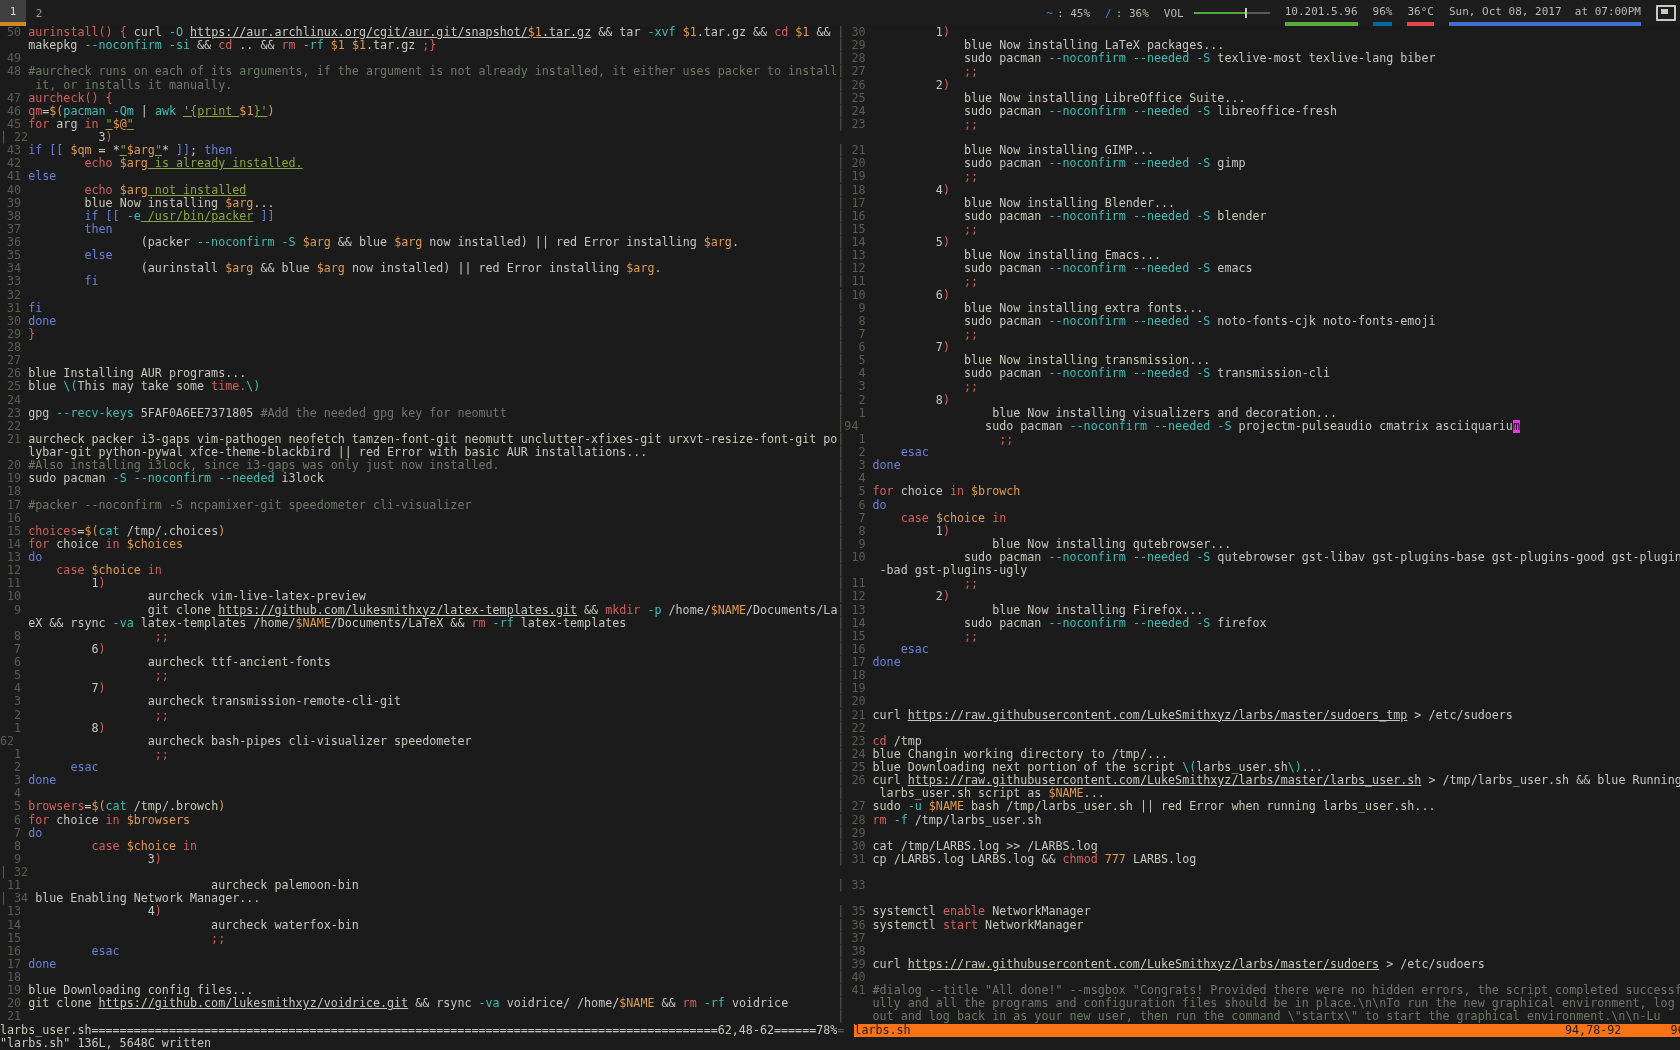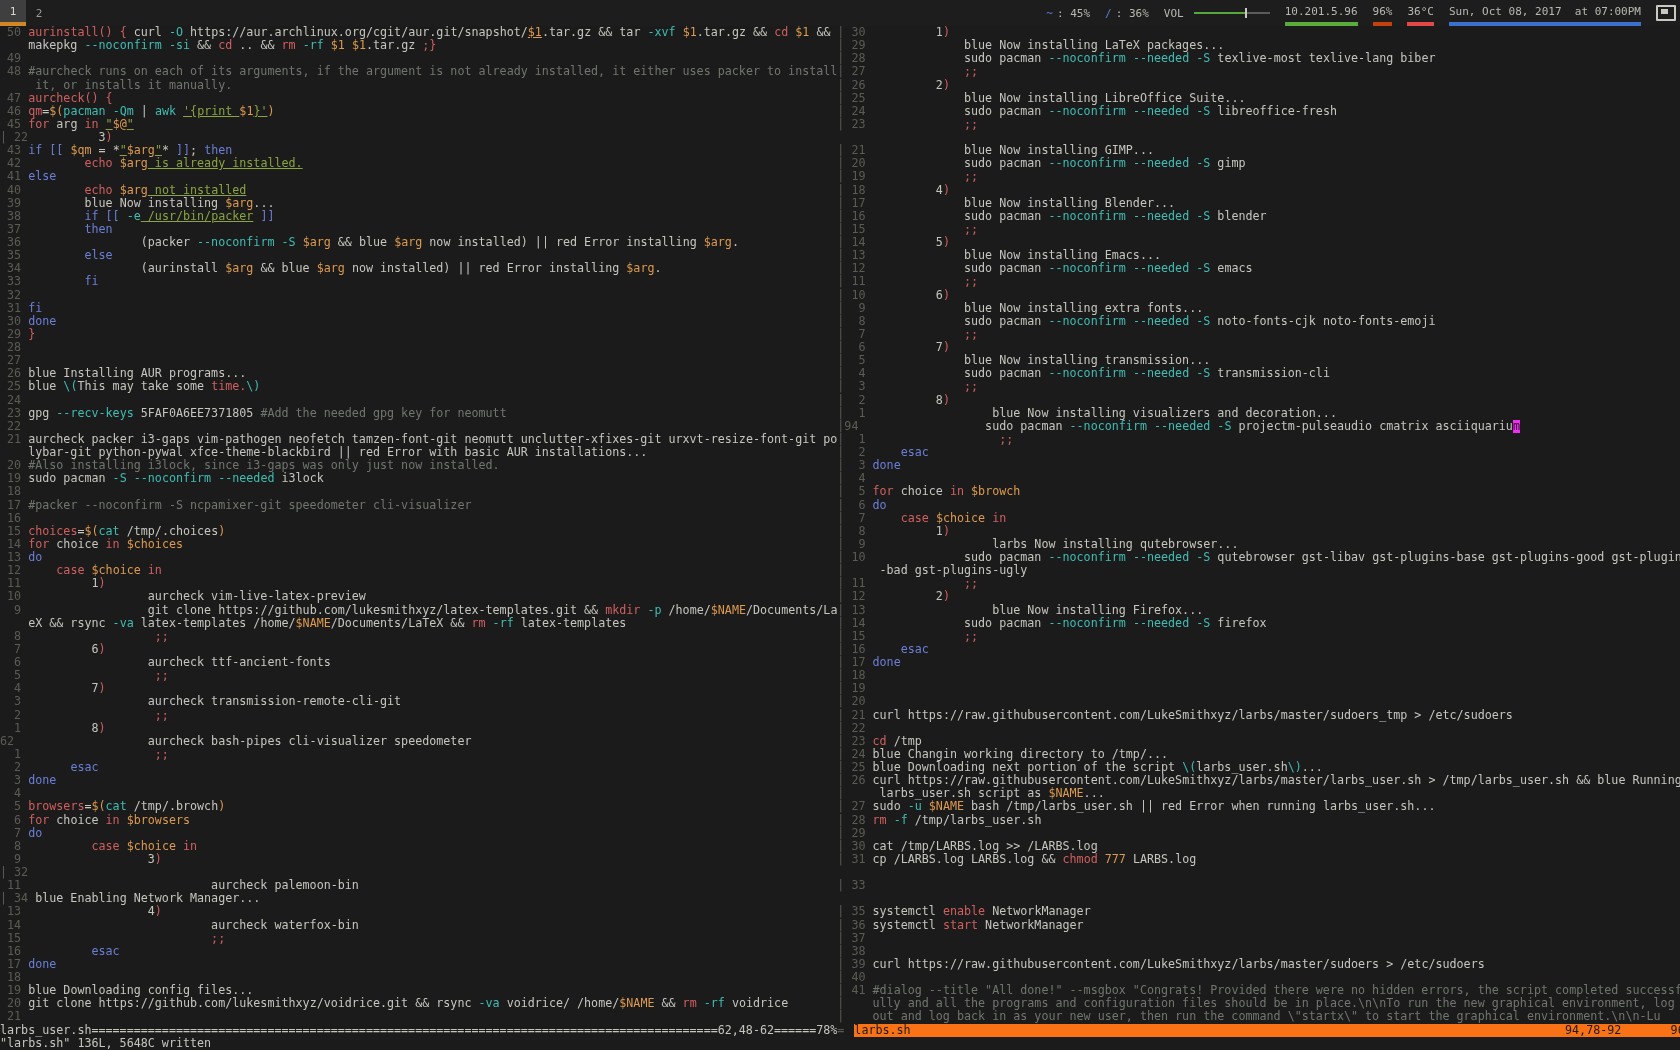--- a/index.html
+++ b/index.html
@@ -5,38 +5,38 @@
   html,body{margin:0;padding:0;background:#151515;}
   body{width:1680px;height:1050px;overflow:hidden;font-family:"DejaVu Sans Mono",monospace;}
   
   .topbar{height:26px;background:#1d1d1d;display:flex;align-items:stretch;font-size:11px;color:#b9b9b1;box-sizing:border-box;}
   .ws{width:26px;display:flex;align-items:center;justify-content:center;box-sizing:border-box;color:#9a9a92;cursor:default;}
   .ws.active{background:#3f3f3f;border-bottom:4px solid #d08825;color:#d8d8d0;}
   .tb-right{margin-left:auto;display:flex;align-items:stretch;gap:15px;padding-right:4px;}
   .tb-item{display:flex;align-items:center;gap:4px;box-sizing:border-box;white-space:pre;}
   .tb-accent{color:#4f7fd9;}
   .ul-green{border-bottom:4px solid #5aab3c;}
-  .ul-orange{border-bottom:4px solid #c2410c;}
+  .ul-orange{border-bottom:4px solid #0369a1;}
   .ul-red{border-bottom:4px solid #e24848;align-items:center;}
   .ul-blue{border-bottom:4px solid #3c70cc;}
   .vol-slider{width:76px;height:2px;background:#5a5a5a;position:relative;margin-left:6px;}
   .vol-fill{position:absolute;left:0;top:0;height:2px;background:#55a93a;}
   .vol-handle{position:absolute;top:-4px;width:2px;height:10px;background:#c9c9c1;}
   .mon-icon{width:16px;height:12px;border:2px solid #c9c9c1;border-radius:1px;position:relative;background:#1d1d1d;}
   .mon-icon::after{content:"";position:absolute;left:3px;top:2px;width:7px;height:5px;background:#c9c9c1;}
   
   .editor{background:#1b1b1b;font-size:11.7px;line-height:13.128px;color:#c6c6bf;}
   .row{display:flex;height:13.128px;overflow:hidden;white-space:pre;}
   .lc{width:119ch;flex:none;overflow:hidden;}
   .dv{width:1ch;flex:none;color:#5c5c54;overflow:hidden;}
   .rc{flex:1;overflow:hidden;}
   .seg-f{color:#c6c6bf;} .seg-r{color:#d15f5f;} .seg-b{color:#6b7fd7;}
   .seg-t{color:#3ebdb4;} .seg-o{color:#de9a4e;} .seg-g{color:#8aa441;text-decoration:underline;}
   .seg-c{color:#70766e;} .seg-n{color:#5c5c54;}
-  .seg-u{color:#c6c6bf;}
+  .seg-u{color:#c6c6bf;text-decoration:underline;}
   .seg-uo{color:#de9a4e;text-decoration:underline;}
   .seg-m{color:#2a002a;background:#f12ef1;}
   .status-active{background:#f97316;color:#1b1b1b;margin-left:10px;}
   .cmdline{height:13.128px;white-space:pre;overflow:hidden;}
 </style>
 </head>
 <body>
 
 <div class="topbar">
   <div class="ws active">
@@ -97,21 +97,21 @@
       <div class="row"><span class="lc"><span class="seg-n"> 23 </span><span class="seg-f">gpg </span><span class="seg-t">--recv-keys</span><span class="seg-f"> 5FAF0A6EE7371805 </span><span class="seg-c">#Add the needed gpg key for neomutt</span></span><span class="dv">|</span><span class="rc"><span class="seg-n">  1 </span><span class="seg-f">                 blue Now installing visualizers and decoration...</span></span></div>
       <div class="row"><span class="lc"><span class="seg-n"> 22 </span></span><span class="dv">|</span><span class="rc"><span class="seg-n">94  </span><span class="seg-f">                sudo pacman </span><span class="seg-t">--noconfirm</span><span class="seg-f"> </span><span class="seg-t">--needed</span><span class="seg-f"> </span><span class="seg-t">-S</span><span class="seg-f"> projectm-pulseaudio cmatrix asciiquariu</span><span class="seg-m">m</span></span></div>
       <div class="row"><span class="lc"><span class="seg-n"> 21 </span><span class="seg-f">aurcheck packer i3-gaps vim-pathogen neofetch tamzen-font-git neomutt unclutter-xfixes-git urxvt-resize-font-git po</span></span><span class="dv">|</span><span class="rc"><span class="seg-n">  1 </span><span class="seg-f">                  </span><span class="seg-r">;;</span></span></div>
       <div class="row"><span class="lc"><span class="seg-f">    lybar-git python-pywal xfce-theme-blackbird || red Error with basic AUR installations...</span></span><span class="dv">|</span><span class="rc"><span class="seg-n">  2 </span><span class="seg-f">    </span><span class="seg-b">esac</span></span></div>
       <div class="row"><span class="lc"><span class="seg-n"> 20 </span><span class="seg-c">#Also installing i3lock, since i3-gaps was only just now installed.</span></span><span class="dv">|</span><span class="rc"><span class="seg-n">  3 </span><span class="seg-b">done</span></span></div>
       <div class="row"><span class="lc"><span class="seg-n"> 19 </span><span class="seg-f">sudo pacman </span><span class="seg-t">-S</span><span class="seg-f"> </span><span class="seg-t">--noconfirm</span><span class="seg-f"> </span><span class="seg-t">--needed</span><span class="seg-f"> i3lock</span></span><span class="dv">|</span><span class="rc"><span class="seg-n">  4 </span></span></div>
       <div class="row"><span class="lc"><span class="seg-n"> 18 </span></span><span class="dv">|</span><span class="rc"><span class="seg-n">  5 </span><span class="seg-r">for</span><span class="seg-f"> choice </span><span class="seg-r">in</span><span class="seg-f"> </span><span class="seg-o">$browch</span></span></div>
       <div class="row"><span class="lc"><span class="seg-n"> 17 </span><span class="seg-c">#packer --noconfirm -S ncpamixer-git speedometer cli-visualizer</span></span><span class="dv">|</span><span class="rc"><span class="seg-n">  6 </span><span class="seg-b">do</span></span></div>
       <div class="row"><span class="lc"><span class="seg-n"> 16 </span></span><span class="dv">|</span><span class="rc"><span class="seg-n">  7 </span><span class="seg-f">    </span><span class="seg-r">case</span><span class="seg-f"> </span><span class="seg-o">$choice</span><span class="seg-f"> </span><span class="seg-r">in</span></span></div>
       <div class="row"><span class="lc"><span class="seg-n"> 15 </span><span class="seg-r">choices</span><span class="seg-f">=</span><span class="seg-o">$(</span><span class="seg-t">cat</span><span class="seg-f"> /tmp/.choices</span><span class="seg-o">)</span></span><span class="dv">|</span><span class="rc"><span class="seg-n">  8 </span><span class="seg-f">         1</span><span class="seg-r">)</span></span></div>
-      <div class="row"><span class="lc"><span class="seg-n"> 14 </span><span class="seg-r">for</span><span class="seg-f"> choice </span><span class="seg-r">in</span><span class="seg-f"> </span><span class="seg-o">$choices</span></span><span class="dv">|</span><span class="rc"><span class="seg-n">  9 </span><span class="seg-f">                 larbs Now installing qutebrowser...</span></span></div>
+      <div class="row"><span class="lc"><span class="seg-n"> 14 </span><span class="seg-r">for</span><span class="seg-f"> choice </span><span class="seg-r">in</span><span class="seg-f"> </span><span class="seg-o">$choices</span></span><span class="dv">|</span><span class="rc"><span class="seg-n">  9 </span><span class="seg-f">                 blue Now installing qutebrowser...</span></span></div>
       <div class="row"><span class="lc"><span class="seg-n"> 13 </span><span class="seg-b">do</span></span><span class="dv">|</span><span class="rc"><span class="seg-n"> 10 </span><span class="seg-f">             sudo pacman </span><span class="seg-t">--noconfirm</span><span class="seg-f"> </span><span class="seg-t">--needed</span><span class="seg-f"> </span><span class="seg-t">-S</span><span class="seg-f"> qutebrowser gst-libav gst-plugins-base gst-plugins-good gst-plugins</span></span></div>
       <div class="row"><span class="lc"><span class="seg-n"> 12 </span><span class="seg-f">    </span><span class="seg-r">case</span><span class="seg-f"> </span><span class="seg-o">$choice</span><span class="seg-f"> </span><span class="seg-r">in</span></span><span class="dv">|</span><span class="rc"><span class="seg-f">     -bad gst-plugins-ugly</span></span></div>
       <div class="row"><span class="lc"><span class="seg-n"> 11 </span><span class="seg-f">         1</span><span class="seg-r">)</span></span><span class="dv">|</span><span class="rc"><span class="seg-n"> 11 </span><span class="seg-f">             </span><span class="seg-r">;;</span></span></div>
       <div class="row"><span class="lc"><span class="seg-n"> 10 </span><span class="seg-f">                 aurcheck vim-live-latex-preview</span></span><span class="dv">|</span><span class="rc"><span class="seg-n"> 12 </span><span class="seg-f">         2</span><span class="seg-r">)</span></span></div>
       <div class="row"><span class="lc"><span class="seg-n">  9 </span><span class="seg-f">                 git clone </span><span class="seg-u">https://github.com/lukesmithxyz/latex-templates.git</span><span class="seg-f"> &amp;&amp; </span><span class="seg-r">mkdir</span><span class="seg-f"> </span><span class="seg-t">-p</span><span class="seg-f"> /home/</span><span class="seg-o">$NAME</span><span class="seg-f">/Documents/LaT</span></span><span class="dv">|</span><span class="rc"><span class="seg-n"> 13 </span><span class="seg-f">                 blue Now installing Firefox...</span></span></div>
       <div class="row"><span class="lc"><span class="seg-f">    eX &amp;&amp; rsync </span><span class="seg-t">-va</span><span class="seg-f"> latex-templates /home/</span><span class="seg-o">$NAME</span><span class="seg-f">/Documents/LaTeX &amp;&amp; </span><span class="seg-r">rm</span><span class="seg-f"> </span><span class="seg-t">-rf</span><span class="seg-f"> latex-templates</span></span><span class="dv">|</span><span class="rc"><span class="seg-n"> 14 </span><span class="seg-f">             sudo pacman </span><span class="seg-t">--noconfirm</span><span class="seg-f"> </span><span class="seg-t">--needed</span><span class="seg-f"> </span><span class="seg-t">-S</span><span class="seg-f"> firefox</span></span></div>
       <div class="row"><span class="lc"><span class="seg-n">  8 </span><span class="seg-f">                  </span><span class="seg-r">;;</span></span><span class="dv">|</span><span class="rc"><span class="seg-n"> 15 </span><span class="seg-f">             </span><span class="seg-r">;;</span></span></div>
       <div class="row"><span class="lc"><span class="seg-n">  7 </span><span class="seg-f">         6</span><span class="seg-r">)</span></span><span class="dv">|</span><span class="rc"><span class="seg-n"> 16 </span><span class="seg-f">    </span><span class="seg-b">esac</span></span></div>
       <div class="row"><span class="lc"><span class="seg-n">  6 </span><span class="seg-f">                 aurcheck ttf-ancient-fonts</span></span><span class="dv">|</span><span class="rc"><span class="seg-n"> 17 </span><span class="seg-b">done</span></span></div>
       <div class="row"><span class="lc"><span class="seg-n">  5 </span><span class="seg-f">                  </span><span class="seg-r">;;</span></span><span class="dv">|</span><span class="rc"><span class="seg-n"> 18 </span></span></div>

